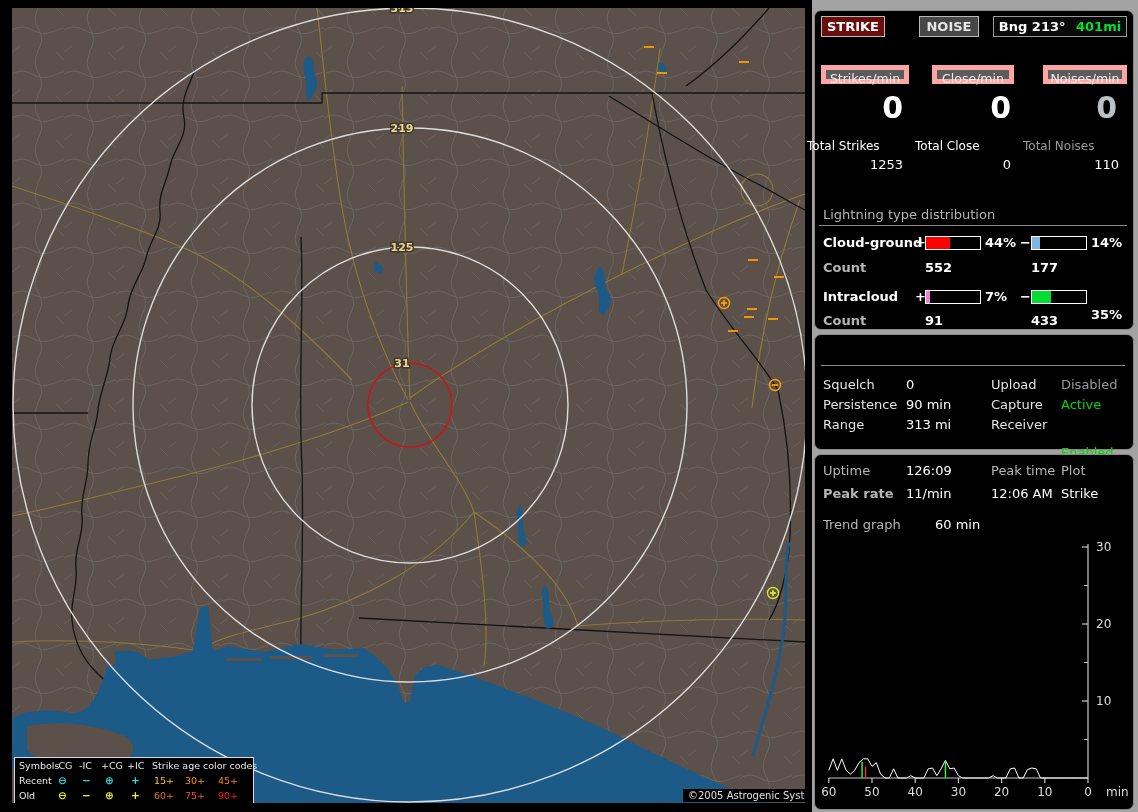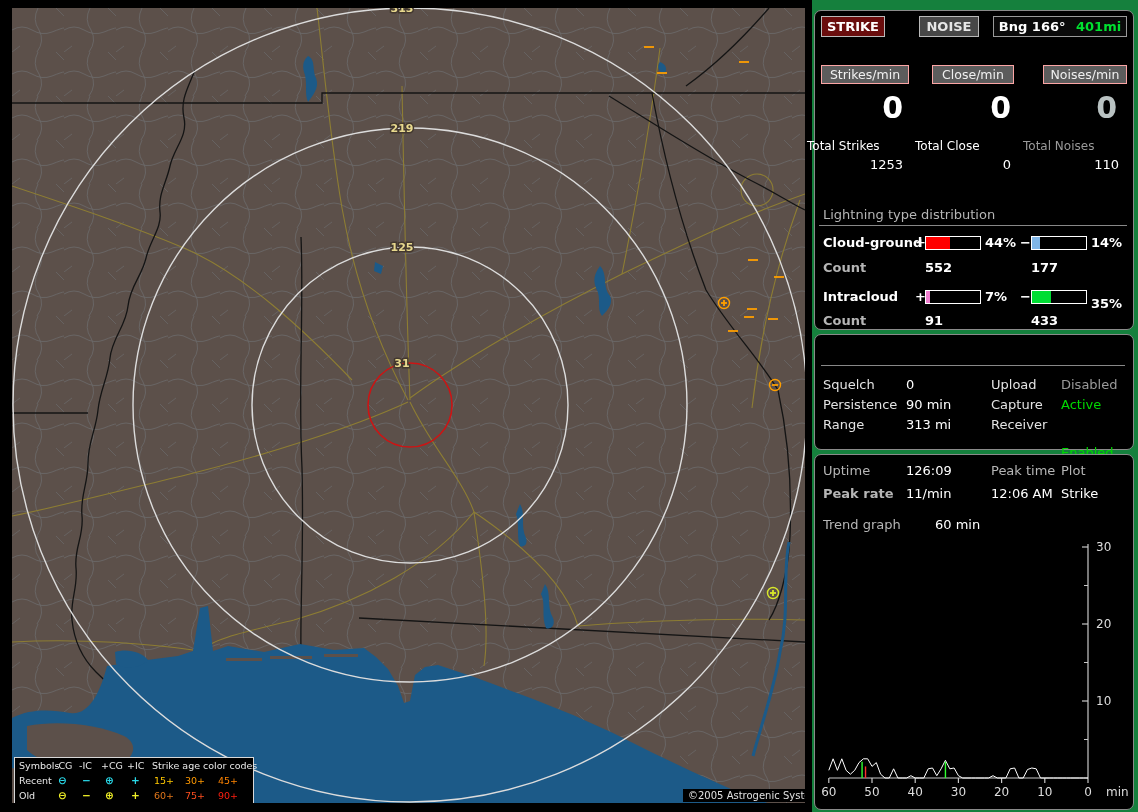--- a/index.html
+++ b/index.html
@@ -15,36 +15,36 @@
 
   
   #legend{position:absolute;left:2px;top:749px;width:238px;height:48px;background:#000;
     border:1px solid #d8d8d8;font-size:9.5px;color:#e8e8e8;}
   .lg-cell{position:absolute;white-space:nowrap;}
   .lg-sym{font-size:10.5px;font-weight:bold;}
   #copyright{position:absolute;left:671px;top:781px;background:#000;color:#e0e0e0;
     font-size:10px;padding:1px 5px;white-space:nowrap;}
 
   
-  #panel{position:absolute;left:812px;top:0;width:326px;height:812px;background:#15803d;color:#fff;font-size:13px;}
+  #panel{position:absolute;left:812px;top:0;width:326px;height:812px;background:#a3a3a3;color:#fff;font-size:13px;}
   .pbox{position:absolute;left:2px;width:318px;background:#000;border:1px solid #8a8a8a;border-radius:7px;}
   .abs{position:absolute;white-space:nowrap;}
   .glabel{color:#b5b5b5;}
   .wlabel{color:#e3e3e3;}
   .wval{color:#fff;}
   .green{color:#00d800;}
   .grayval{color:#9a9a9a;}
   .btn{position:absolute;box-sizing:border-box;text-align:center;font-weight:bold;font-size:13px;
     border:1px solid #b9b9b9;height:21px;line-height:19px;cursor:default;}
   .btn-strike{background:#6a0d0d;color:#fff;}
   .btn-noise{background:#474747;color:#e6e6e6;}
   .bngbox{position:absolute;box-sizing:border-box;height:21px;line-height:19px;background:#0a0a0a;
     border:1px solid #9a9a9a;font-weight:bold;text-align:center;}
   .ratebtn{position:absolute;box-sizing:border-box;height:19px;line-height:17px;background:#5c5c5c;
-    border:1px solid #fca5a5;color:#f0f0f0;font-size:12.5px;text-align:center;}
+    border:5px solid #fca5a5;color:#f0f0f0;font-size:12.5px;text-align:center;}
   .bigzero{position:absolute;width:88px;text-align:right;font-size:30px;font-weight:bold;line-height:1;}
   .totlbl{position:absolute;width:96px;font-size:12px;}
   .totval{position:absolute;width:96px;text-align:right;font-size:13px;color:#fff;}
   .hr{position:absolute;border-top:1px solid #888;height:0;}
   .dbar{position:absolute;width:54px;height:12px;border:1px solid #fff;background:#000;display:inline-block;}
   .dbar i{display:block;height:100%;}
   .bold{font-weight:bold;}
   .clock{font-size:17px;font-weight:bold;letter-spacing:0.5px;}
   text{font-family:"DejaVu Sans","Liberation Sans",sans-serif;}
 </style>
@@ -194,21 +194,21 @@
 
     <div id="copyright">©2005 Astrogenic Systems</div>
   </div>
 
   <div id="panel">
 
     <div class="pbox" style="top:10px;height:318px;">
       <div class="btn btn-strike" style="left:6px;top:5px;width:64px;">STRIKE</div>
       <div class="btn btn-noise" style="left:76px;top:5px;width:60px;margin-left:28px;">NOISE</div>
       <div class="bngbox" style="left:178px;top:5px;width:134px;">
-        <span>Bng 166°</span>
+        <span>Bng 213°</span>
         <span id="bng-dist" style="margin-left: 6px; color: rgb(0, 224, 48);">401mi</span>
       </div>
 
       <div class="ratebtn" style="left:6px;top:54px;width:88px;">Strikes/min</div>
       <div class="ratebtn" style="left:117px;top:54px;width:82px;">Close/min</div>
       <div class="ratebtn" style="left:228px;top:54px;width:84px;">Noises/min</div>
 
       <div class="bigzero" style="left:0;top:82px;color:#fff;">0</div>
       <div class="bigzero" style="left:108px;top:82px;color:#fff;">0</div>
       <div class="bigzero" style="left:214px;top:82px;color:#b9c2c2;">0</div>
@@ -243,21 +243,21 @@
       <div class="abs bold wval" style="left:8px;top:278px;">Intracloud</div>
       <div class="abs bold wval" style="left:100px;top:278px;">+</div>
       <span class="dbar" style="left:110px;top:279px;">
           <i id="bar10" style="width: 7%; background: rgb(240, 127, 208);"></i>
         </span>
       <div class="abs bold wval" style="left:170px;top:278px;">7%</div>
       <div class="abs bold wval" style="left:205px;top:278px;">−</div>
       <span class="dbar" style="left:216px;top:279px;">
           <i id="bar11" style="width: 35%; background: rgb(0, 221, 51);"></i>
         </span>
-      <div class="abs bold wval" style="left:276px;top:285px;">35%</div>
+      <div class="abs bold wval" style="left:276px;top:296px;">35%</div>
 
       <div class="abs bold glabel" style="left:8px;top:302px;">Count</div>
       <div class="abs bold wval" style="left:110px;top:302px;">91</div>
       <div class="abs bold wval" style="left:216px;top:302px;">433</div>
     </div>
 
     <div class="pbox" style="top:334px;height:114px;">
       <div class="hr" style="left:6px;top:30px;width:304px;"></div>
 
       <div class="abs wlabel" style="left:8px;top:42px;">Squelch</div>

